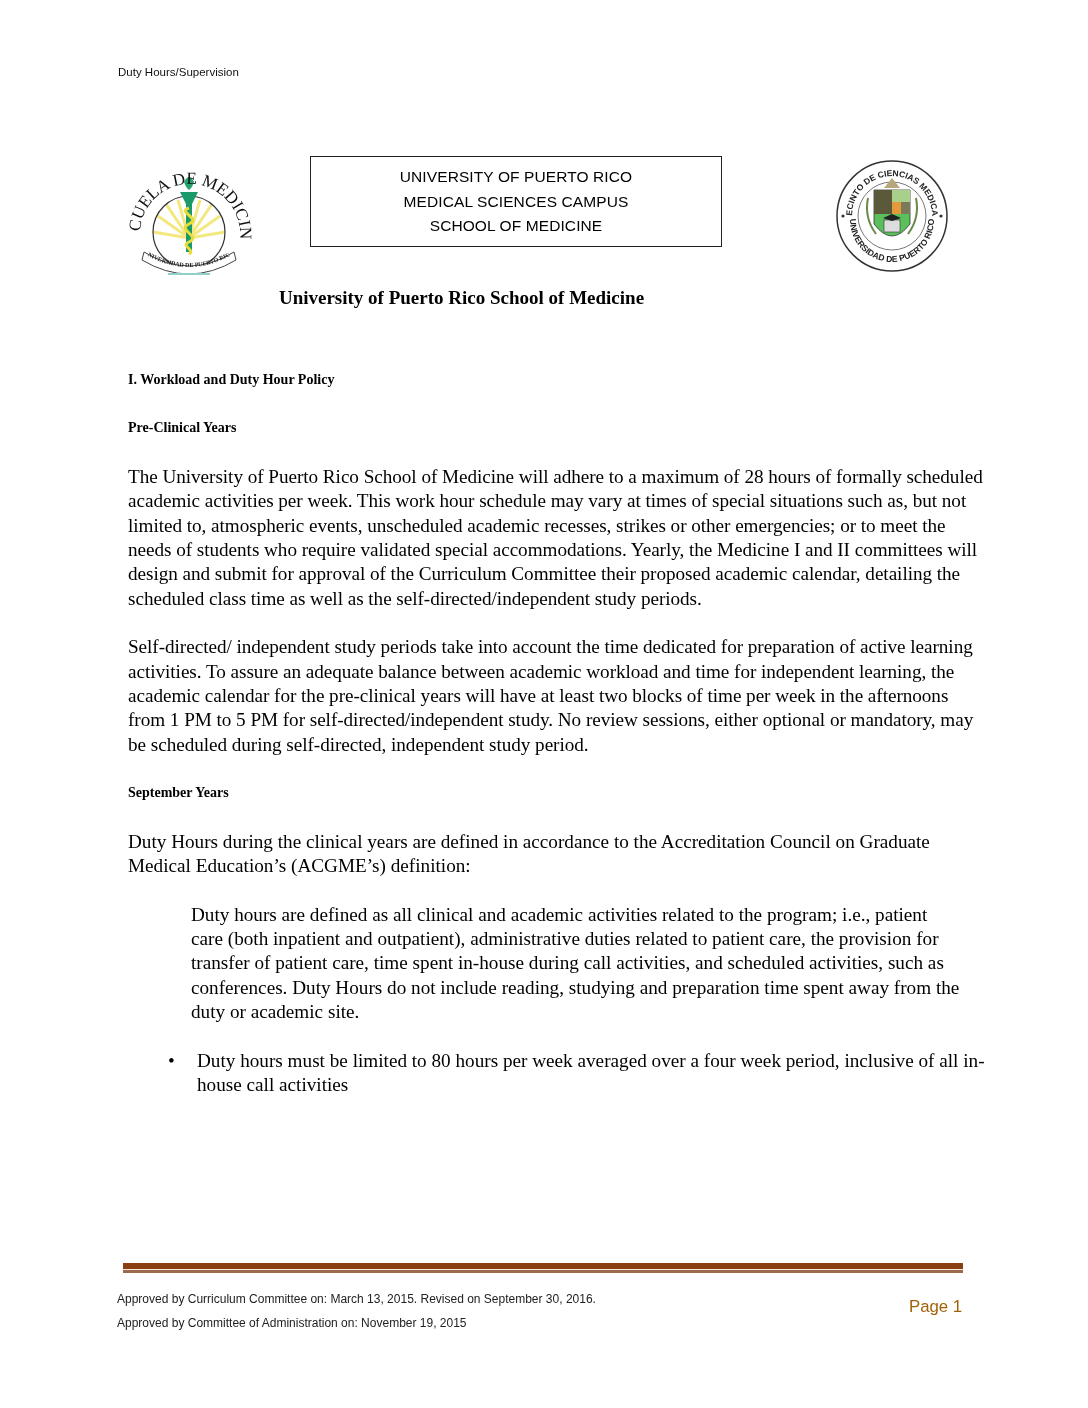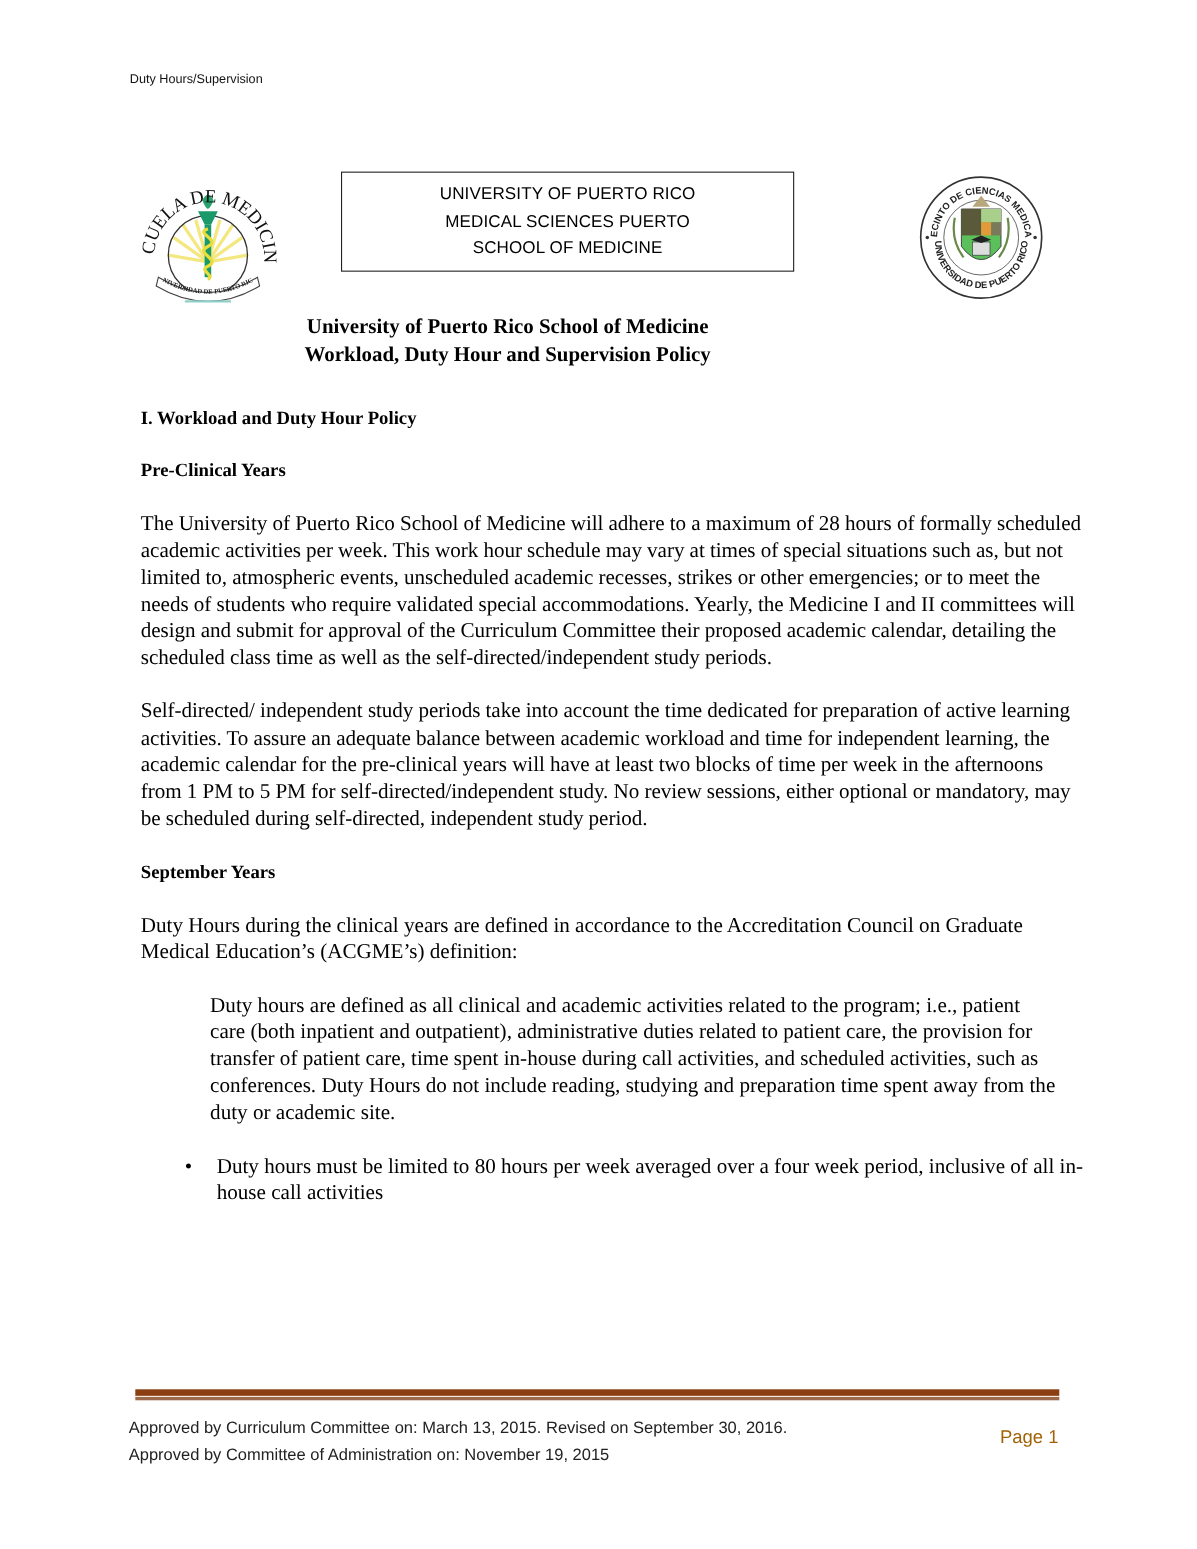--- a/index.html
+++ b/index.html
@@ -12,36 +12,36 @@
     .logo-left { position: absolute; left: 118px; top: 156px; width: 142px; height: 128px; }
     .logo-right { position: absolute; left: 834px; top: 158px; width: 116px; height: 116px; }
 
     .inst-box { position: absolute; left: 310px; top: 156px; width: 412px; height: 91px; border: 1.3px solid #222; box-sizing: border-box; text-align: center; font-size: 15.5px; line-height: 24.5px; padding-top: 8px; }
     .inst-box div { letter-spacing: 0.1px; }
 
     .doc-title { position: absolute; left: 0; width: 920px; top: 285px; text-align: center; font-weight: bold; font-size: 19px; line-height: 25px; }
     .doc-title div { margin-left: 3px; }
 
     .content { position: absolute; left: 128px; top: 368px; width: 860px; font-size: 19.2px; line-height: 24.4px; }
-    h1, h2 { font-size: 17px; font-weight: bold; margin: 0; }
+    h1, h2 { font-size: 14px; font-weight: bold; margin: 0; }
     .section-h1 { margin-bottom: 24px; }
     .sub-h { margin-bottom: 24px; }
     p { margin: 0 0 24px 0; }
     .p-justify { letter-spacing: -0.05px; }
     .quote { margin: 0 0 24px 63px; width: 770px; }
     .bullets { margin: 0; padding: 0; list-style: none; }
     .bullets li { position: relative; padding-left: 69px; margin-top: 0; }
     .bullets li .bullet { position: absolute; left: 40px; top: 0; }
 
     .footer-rule { position: absolute; left: 123px; top: 1263px; width: 840px; }
     .footer-rule .thick { height: 6px; background: #8b3e12; }
     .footer-rule .gap { height: 1px; background: #f6e9dc; }
     .footer-rule .thin { height: 3px; background: #9b6a4c; }
 
-    .footer { position: absolute; left: 117px; top: 1287px; font-size: 15px; line-height: 24px; color: #222; }
+    .footer { position: absolute; left: 117px; top: 1287px; font-size: 12px; line-height: 24px; color: #222; }
     .page-num { position: absolute; left: 909px; top: 1297px; font-size: 16.8px; color: #a16207; }
   </style>
 </head>
 <body>
 
 <div class="running-header sans">Duty Hours/Supervision</div>
 
 <div class="logo-left">
   <svg width="142" height="128" viewBox="0 0 142 128">
     <defs>
@@ -74,21 +74,21 @@
     <path d="M 26 96 Q 71 124 116 96 L 118 104 Q 71 132 24 104 Z" fill="#fff" stroke="#444" stroke-width="1"></path>
     <text font-family="Liberation Serif, serif" font-size="6" font-weight="bold" fill="#222">
       <textPath href="#arcBanner" startOffset="50%" text-anchor="middle">UNIVERSIDAD DE PUERTO RICO</textPath>
     </text>
     <path d="M 50 118 L 92 118" stroke="#8fd0c8" stroke-width="2"></path>
   </svg>
 </div>
 
 <div class="inst-box sans">
   <div>UNIVERSITY OF PUERTO RICO</div>
-  <div>MEDICAL SCIENCES PUERTO</div>
+  <div>MEDICAL SCIENCES CAMPUS</div>
   <div>SCHOOL OF MEDICINE</div>
 </div>
 
 <div class="logo-right">
   <svg width="116" height="116" viewBox="0 0 116 116">
     <defs>
       <path id="arcRTop" d="M 18 58 A 40 40 0 0 1 98 58"></path>
       <path id="arcRBot" d="M 16 62 A 42 42 0 0 0 100 62"></path>
     </defs>
     <circle cx="58" cy="58" r="55" fill="#fff" stroke="#333" stroke-width="1.5"></circle>
@@ -110,21 +110,20 @@
     <rect x="67" y="44" width="9" height="12" fill="#7a7a5a"></rect>
     <rect x="50" y="62" width="16" height="12" fill="#ddd" stroke="#333" stroke-width="0.6"></rect>
     <path d="M 49 60 L 58 56 L 67 60 L 58 63 Z" fill="#222"></path>
     <path d="M 34 40 Q 30 60 42 76" stroke="#6a8a4a" stroke-width="2" fill="none"></path>
     <path d="M 82 40 Q 86 60 74 76" stroke="#6a8a4a" stroke-width="2" fill="none"></path>
   </svg>
 </div>
 
 <div class="doc-title serif">
   <div>University of Puerto Rico School of Medicine</div>
-  <div>Workload, Duty Hour and Supervision Policy</div>
 </div>
 
 <div class="content serif">
   <h1 class="section-h1">I. Workload and Duty Hour Policy</h1>
 
   <h2 class="sub-h">Pre-Clinical Years</h2>
   <p class="p-justify">The University of Puerto Rico School of Medicine will adhere to a maximum of 28 hours of formally scheduled academic activities per week. This work hour schedule may vary at times of special situations such as, but not limited to, atmospheric events, unscheduled academic recesses, strikes or other emergencies; or to meet the needs of students who require validated special accommodations.  Yearly, the Medicine I and II committees will design and submit for approval of the Curriculum Committee their proposed academic calendar, detailing the scheduled class time as well as the self-directed/independent study periods.</p>
   <p class="p-justify">Self-directed/ independent study periods take into account the time dedicated for preparation of active learning activities. To assure an adequate balance between academic workload and time for independent learning, the academic calendar for the pre-clinical years will have at least two blocks of time per week in the afternoons from 1 PM to 5 PM for self-directed/independent study. No review sessions, either optional or mandatory, may be scheduled during self-directed, independent study period.</p>
 
   <h2 class="sub-h">September Years</h2>

